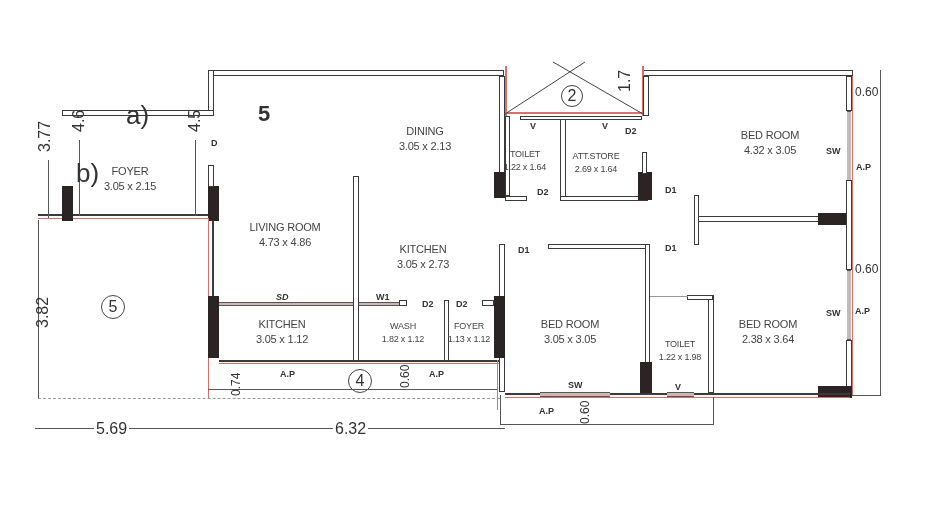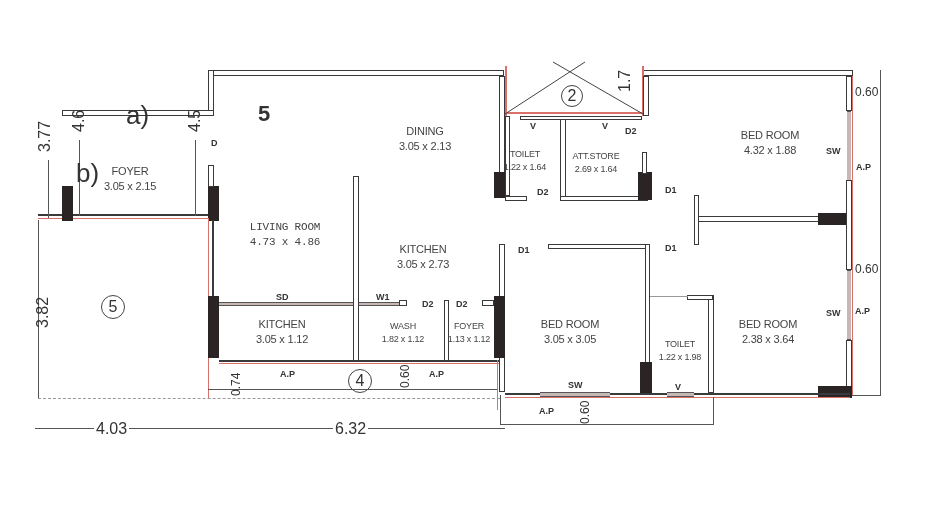--- a/index.html
+++ b/index.html
@@ -112,21 +112,21 @@
   <div class="thin" style="left:35px;top:428px;width:470px;height:1px;"></div>
   <div class="thin" style="left:48px;top:160px;width:1px;height:58px;"></div>
   <div class="thin" style="left:79px;top:140px;width:1px;height:76px;"></div>
   <div class="thin" style="left:195px;top:140px;width:1px;height:76px;"></div>
 </div>
 
 <div class="room" style="left:80px;top:164px;width:100px;">
   <div>FOYER</div>
   <div>3.05 x 2.15</div>
 </div>
-<div class="room" style="left:230px;top:220px;width:110px;font-family:Liberation Mono, monospace;">
+<div class="room" style="left:230px;top:220px;width:110px;">
   <div>LIVING ROOM</div>
   <div>4.73 x 4.86</div>
 </div>
 <div class="room" style="left:370px;top:124px;width:110px;">
   <div>DINING</div>
   <div>3.05 x 2.13</div>
 </div>
 <div class="room" style="left:368px;top:242px;width:110px;">
   <div>KITCHEN</div>
   <div>3.05 x 2.73</div>
@@ -146,37 +146,37 @@
 <div class="room small" style="left:500px;top:148px;width:50px;">
   <div>TOILET</div>
   <div>1.22 x 1.64</div>
 </div>
 <div class="room small" style="left:566px;top:150px;width:60px;">
   <div>ATT.STORE</div>
   <div>2.69 x 1.64</div>
 </div>
 <div class="room" style="left:720px;top:128px;width:100px;">
   <div>BED ROOM</div>
-  <div>4.32 x 1.88</div>
+  <div>4.32 x 3.05</div>
 </div>
 <div class="room" style="left:520px;top:317px;width:100px;">
   <div>BED ROOM</div>
   <div>3.05 x 3.05</div>
 </div>
 <div class="room small" style="left:652px;top:338px;width:56px;">
   <div>TOILET</div>
   <div>1.22 x 1.98</div>
 </div>
 <div class="room" style="left:718px;top:317px;width:100px;">
   <div>BED ROOM</div>
   <div>2.38 x 3.64</div>
 </div>
 
 <span class="tag" style="left:211px;top:138px;">D</span>
-<span class="tag" style="left:276px;top:292px;">SD</span>
+<span class="tag" style="left:276px;top:292px;font-style:italic;">SD</span>
 <span class="tag" style="left:376px;top:292px;">W1</span>
 <span class="tag" style="left:422px;top:299px;">D2</span>
 <span class="tag" style="left:456px;top:299px;">D2</span>
 <span class="tag" style="left:530px;top:121px;">V</span>
 <span class="tag" style="left:602px;top:121px;">V</span>
 <span class="tag" style="left:625px;top:126px;">D2</span>
 <span class="tag" style="left:537px;top:187px;">D2</span>
 <span class="tag" style="left:665px;top:185px;">D1</span>
 <span class="tag" style="left:518px;top:245px;">D1</span>
 <span class="tag" style="left:665px;top:243px;">D1</span>
@@ -194,20 +194,20 @@
 <span class="big" style="left:76px;top:158px;font-weight:normal;font-size:26px;">b)</span>
 <span class="big" style="left:258px;top:101px;">5</span>
 <div class="circ" style="left:561px;top:85px;width:22px;height:22px;line-height:20px;">2</div>
 <div class="circ" style="left:348px;top:369px;width:24px;height:24px;line-height:22px;">4</div>
 <div class="circ" style="left:101px;top:295px;width:24px;height:24px;line-height:22px;">5</div>
 
 <span class="dim v" style="left:36px;top:152px;">3.77</span>
 <span class="dim v" style="left:70px;top:132px;">4.6</span>
 <span class="dim v" style="left:186px;top:132px;">4.5</span>
 <span class="dim v" style="left:34px;top:328px;">3.82</span>
-<span class="dim" style="left:94px;top:420px;background:#fff;padding:0 2px;">4.03</span>
+<span class="dim" style="left:94px;top:420px;background:#fff;padding:0 2px;">5.69</span>
 <span class="dim" style="left:333px;top:420px;background:#fff;padding:0 2px;">6.32</span>
 <span class="dim v sm" style="left:229px;top:396px;">0.74</span>
 <span class="dim v sm" style="left:398px;top:388px;">0.60</span>
 <span class="dim v sm" style="left:578px;top:424px;">0.60</span>
 <span class="dim sm" style="left:855px;top:85px;">0.60</span>
 <span class="dim sm" style="left:855px;top:262px;">0.60</span>
 <span class="dim v" style="left:616px;top:92px;">1.7</span>
 
 </body></html>

